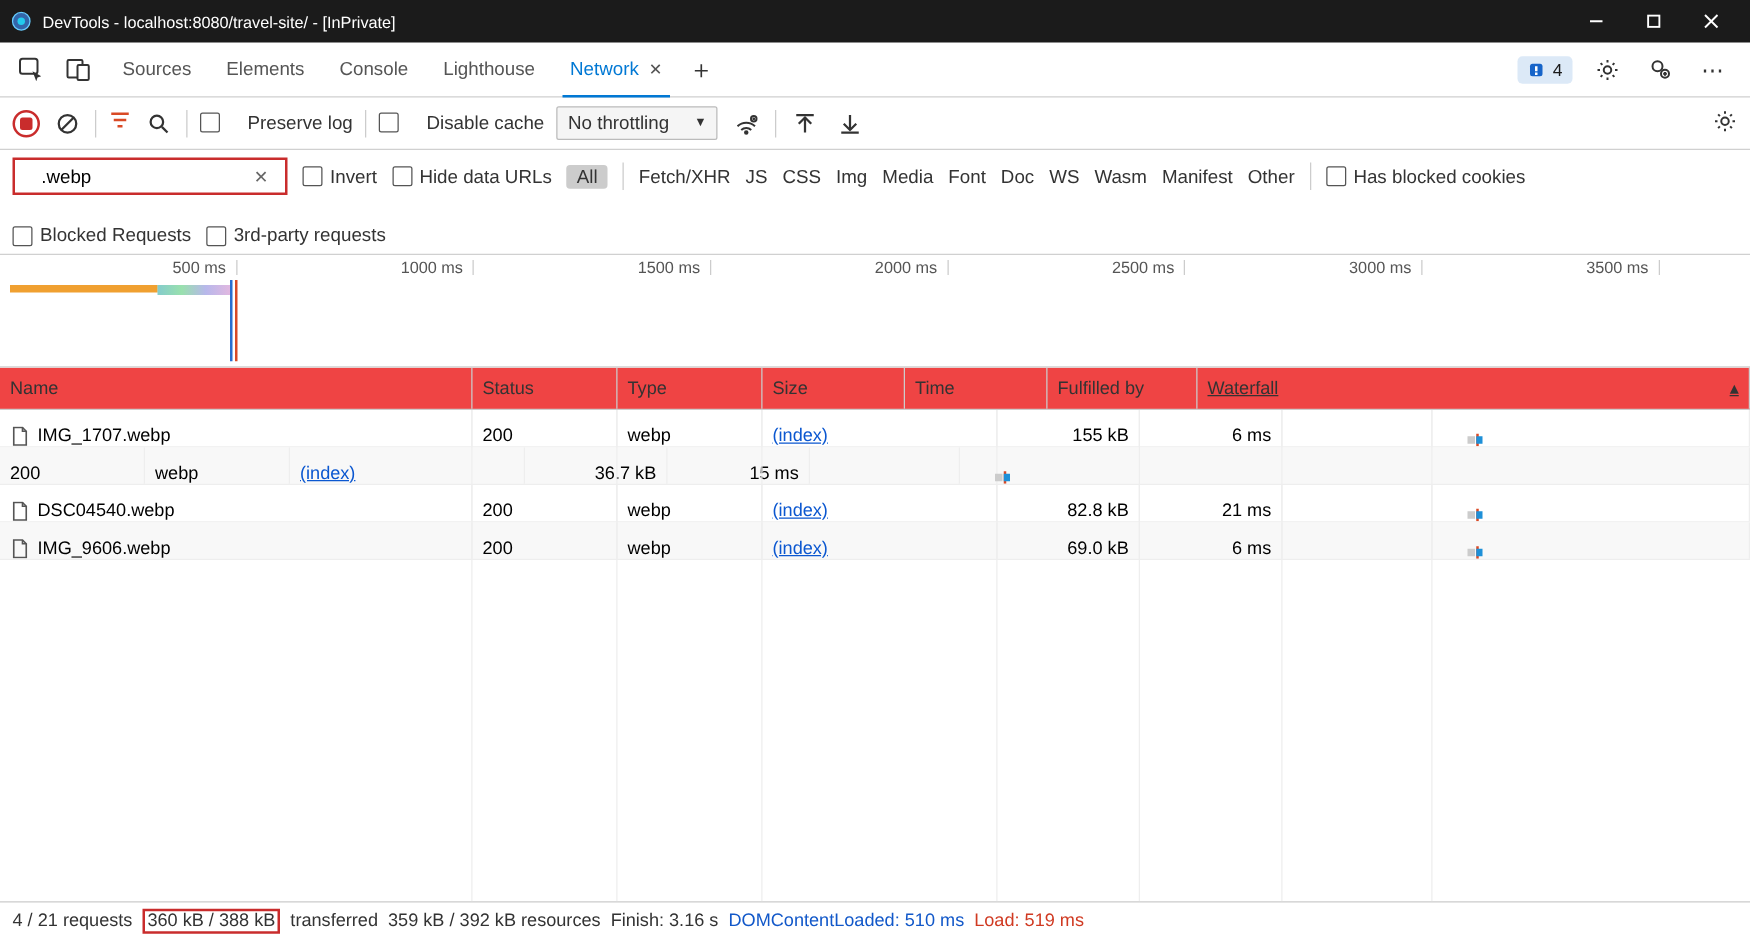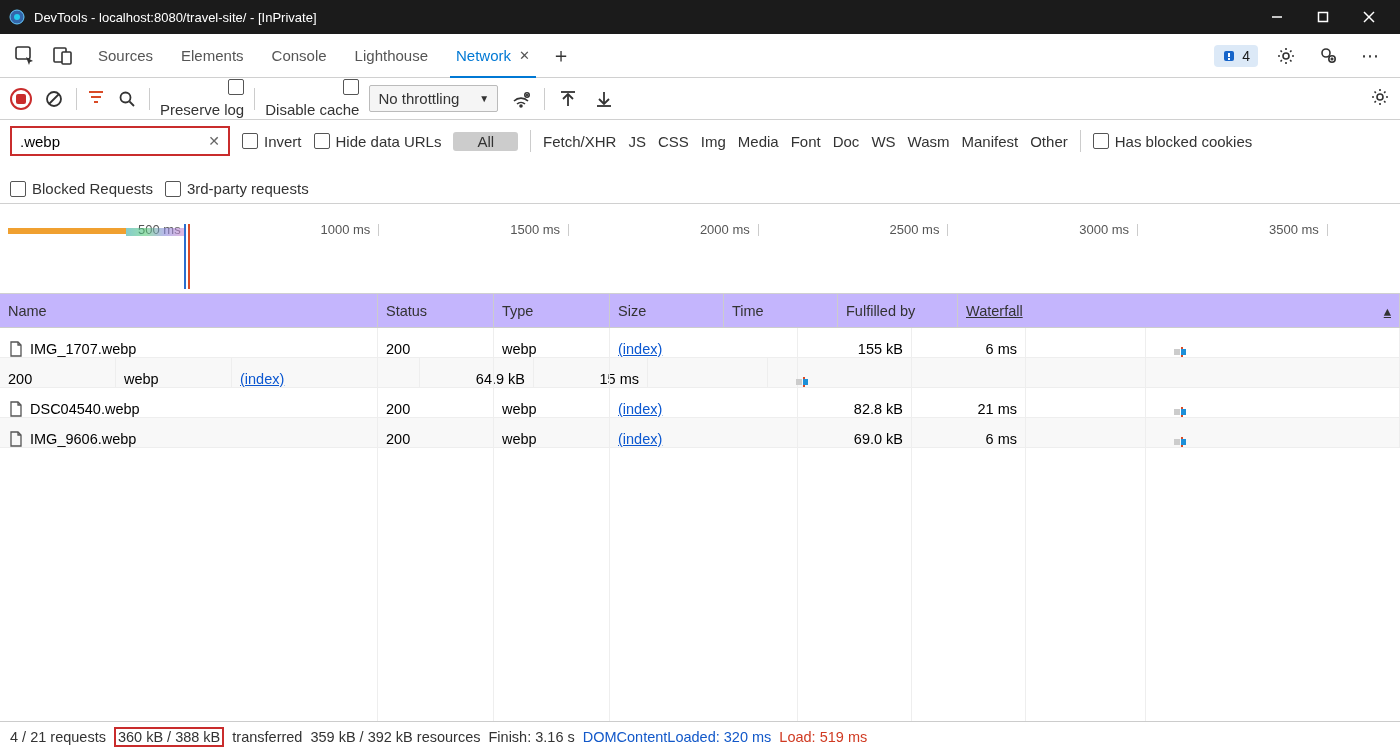--- a/index.html
+++ b/index.html
@@ -23,52 +23,52 @@
 .tabrow .right { margin-left:auto; display:flex; align-items:center; gap:14px; padding-right:8px; }
 .tabrow .issues { background:#dce9f7; border-radius:4px; padding:3px 8px; display:flex; align-items:center; gap:6px; color:#1a1a1a; font-size:14px; }
 .tabrow .icon-btn { width:28px; display:flex; align-items:center; justify-content:center; }
 
 
 .toolbar { height: 42px; display:flex; align-items:center; border-bottom:1px solid #d0d0d0; padding: 0 10px; gap:10px; font-size:15px; color:#333; }
 .rec-btn { width:22px; height:22px; border:2px solid #c92c2c; border-radius:50%; display:flex; align-items:center; justify-content:center; }
 .rec-btn .dot { width:10px; height:10px; background:#c92c2c; border-radius:2px; }
 .clear-btn, .search-btn { width:24px; display:flex; align-items:center; justify-content:center; }
 .filter-icon { color:#d94a26; font-size:16px; }
-.toolbar .chk { display:flex; align-items:flex-end; gap:6px;flex-direction:column; }
+.toolbar .chk { display:flex; align-items:flex-start; gap:22px; }
 .toolbar .chk .box { width:16px; height:16px; border:1.5px solid #555; border-radius:2px; }
 .throttle { border:1px solid #bbb; background:#f5f5f5; padding:4px 8px; display:flex; align-items:center; gap:20px; border-radius:2px; }
 .throttle .tri { font-size:10px; }
 .toolbar .net-icon { width:26px; display:flex; align-items:center; justify-content:center; }
 .toolbar .right-gear { margin-left:auto; }
 .divider-v { width:1px; height:22px; background:#ccc; }
 
 
 .filterrow { display:flex; align-items:center; flex-wrap:wrap; gap:12px; padding: 6px 10px; font-size:15px; color:#333; border-bottom:1px solid #d0d0d0; min-height:70px; align-content:center; }
-.filter-input { border:2px solid #c92c2c; padding:3px 8px; width:220px; display:flex; align-items:center; justify-content:space-between; height:30px; }
+.filter-input { border:2px solid #c92c2c; padding:3px 21px; width:220px; display:flex; align-items:center; justify-content:space-between; height:30px; }
 .filter-input input { border:none; outline:none; font-size:15px; width:170px; background:transparent; }
 .filter-input .x { color:#666; font-size:14px; }
 .filterrow .chk { display:flex; align-items:center; gap:6px; }
 .filterrow .chk .box { width:16px; height:16px; border:1.5px solid #555; border-radius:2px; }
-.pill { background:#ccc; border-radius:3px; padding:1px 24px; }
+.pill { background:#ccc; border-radius:3px; padding:1px 8px; }
 .type-btn { color:#333; }
 
 
 .timeline { height:90px; border-bottom:1px solid #d0d0d0; position:relative; font-size:13px; color:#555; }
-.timeline .ticks { position:absolute; top:20px; left:0; right:10px; display:flex; }
+.timeline .ticks { position:absolute; top:4px; left:0; right:10px; display:flex; }
 .timeline .tick { flex:1; text-align:right; padding-right:8px; border-right:1px solid #ccc; height:12px; line-height:12px; }
 .timeline .tick:last-child { border-right:none; }
 .timeline .band { position:absolute; top:24px; left:8px; height:6px; width:118px; background:#f0a030; }
 .timeline .band2 { position:absolute; top:24px; left:126px; height:8px; width:58px; background:linear-gradient(90deg,#3aa,#5c7,#88d,#c8c); opacity:.6; }
 .timeline .vline { position:absolute; top:20px; bottom:4px; width:2px; }
 .timeline .vblue { left:184px; background:#2a6ecf; }
 .timeline .vred { left:188px; background:#d94a26; }
 
 
 .table-wrap { flex:1; overflow:hidden; display:flex; flex-direction:column; }
-.thead { display:flex; background:#c4b5fd; border-bottom:1px solid #ccc; font-size:14.5px; color:#333; height:34px; align-items:center; }
+.thead { display:flex; background:#ef4444; border-bottom:1px solid #ccc; font-size:14.5px; color:#333; height:34px; align-items:center; }
 .thead .th { padding:0 8px; border-right:1px solid #ccc; height:100%; display:flex; align-items:center; }
 .tbody { flex:1; overflow:auto; font-size:14.5px; position:relative; }
 .row { display:flex; height:30px; align-items:center; border-bottom:1px solid #eee; }
 .row:nth-child(odd){ background:#f8f8f8; }
 .row .td { padding:0 8px; border-right:1px solid #eee; height:100%; display:flex; align-items:flex-end; overflow:hidden; white-space:nowrap; }
 .c-name{width:378px;} .c-status{width:116px;} .c-type{width:116px;} .c-init{width:188px;} .c-size{width:114px; justify-content:flex-end;} .c-time{width:114px; justify-content:flex-end;} .c-fulf{width:120px;} .c-water{flex:1;}
 .th.c-water { justify-content:space-between;text-decoration:underline; }
 .file-icon{width:16px;height:16px;margin-right:6px;display:flex;align-items:center;justify-content:center;}
 .link{color:#0b57d0;text-decoration:underline;}
 .wf-bar { height:10px; position:relative; width:100%; }
@@ -338,21 +338,21 @@
             <div class="seg" style="left:27px;width:5px;background:#1e90d8;"></div>
           </div>
         </div>
       </div>
       <div class="row">
         <div class="td c-status">200</div>
         <div class="td c-type">webp</div>
         <div class="td c-init">
           <span class="link">(index)</span>
         </div>
-        <div class="td c-size">64.9 kB</div>
+        <div class="td c-size">36.7 kB</div>
         <div class="td c-time">15 ms</div>
         <div class="td c-fulf"></div>
         <div class="td c-water">
           <div class="wf-bar">
             <div class="wf-marker"></div>
             <div class="seg" style="left:20px;width:6px;background:#ccc;"></div>
             <div class="seg" style="left:27px;width:5px;background:#1e90d8;"></div>
           </div>
         </div>
       </div>
@@ -410,15 +410,15 @@
       </div>
     </div>
 </div>
 
 <div class="statusbar">
   <span>4 / 21 requests</span>
   <span class="hl">360 kB / 388 kB</span>
   <span>transferred</span>
   <span>359 kB / 392 kB resources</span>
   <span>Finish: 3.16 s</span>
-  <span class="blue">DOMContentLoaded: 320 ms</span>
+  <span class="blue">DOMContentLoaded: 510 ms</span>
   <span class="red">Load: 519 ms</span>
 </div>
 
 </body></html>

